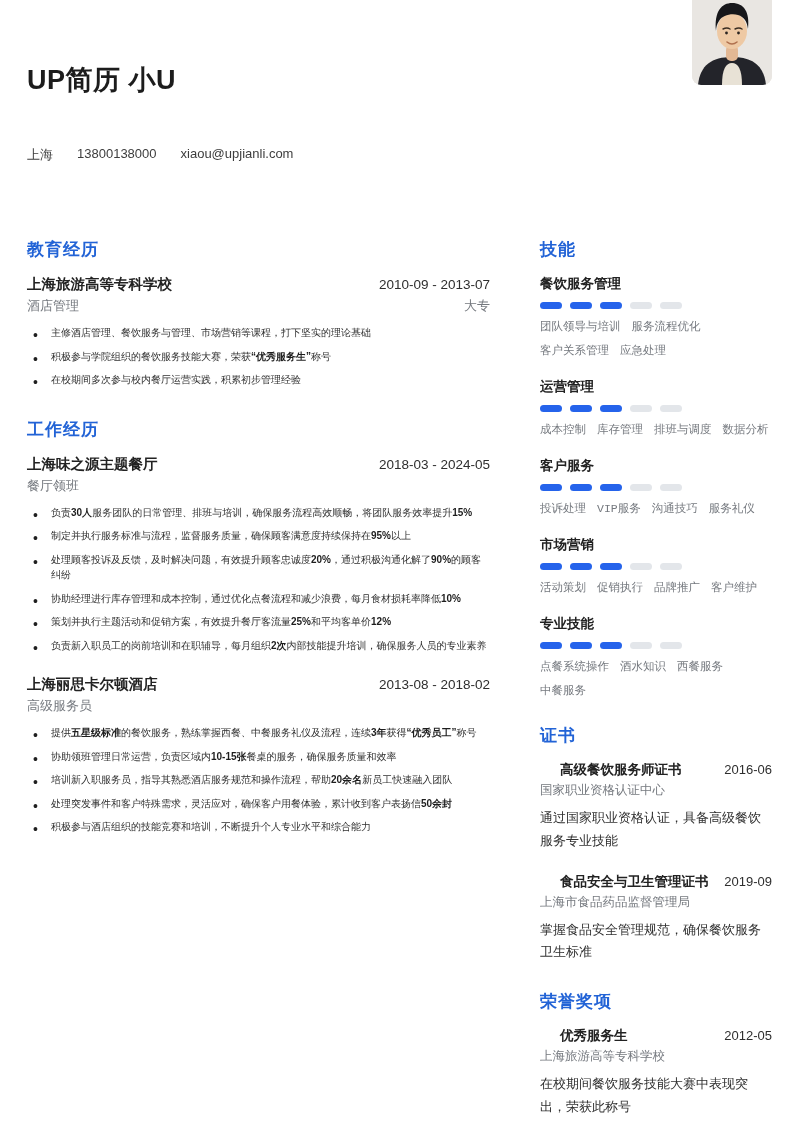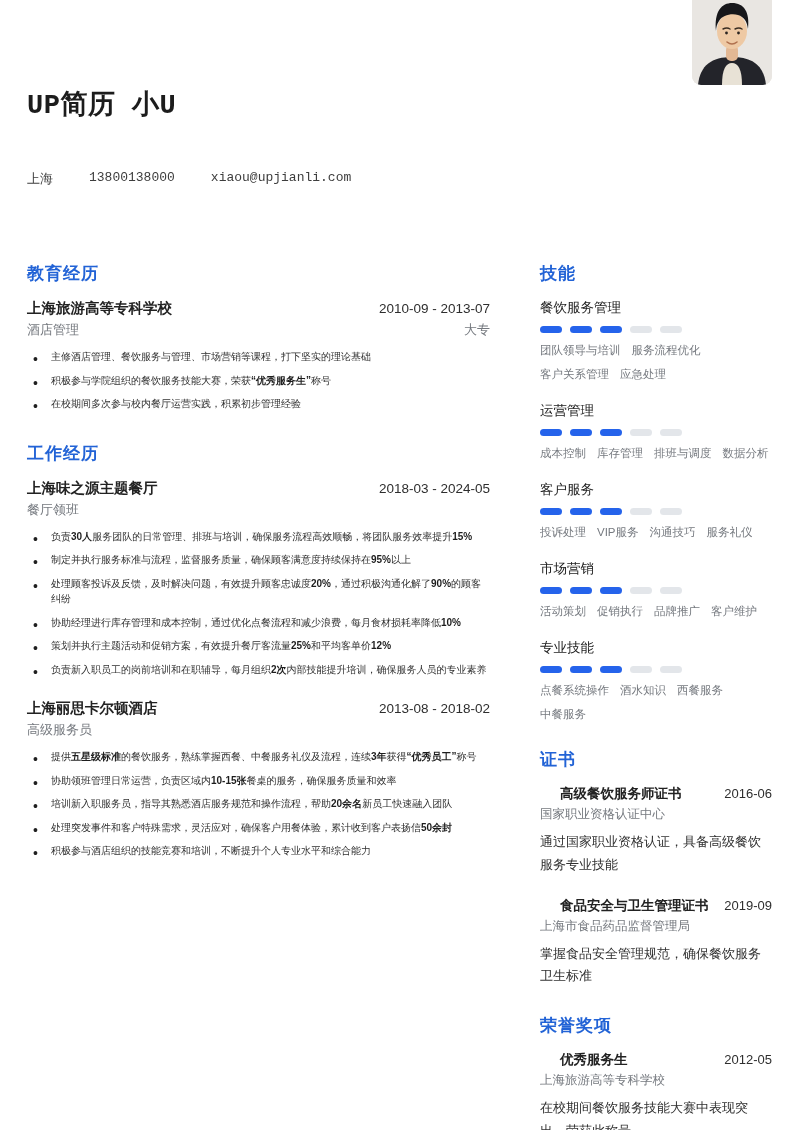--- a/index.html
+++ b/index.html
@@ -7,23 +7,23 @@
     width:800px;height:1130px;
     font-family:"Liberation Sans","DejaVu Sans",sans-serif;
     color:#2b2b2b;
     -webkit-font-smoothing:antialiased;
     position:relative;
     overflow:hidden;
   }
   .page{padding:0 28px 0 27px;box-sizing:border-box;width:800px;}
 
   
-  .header{position:relative;padding-top:86px;min-height:140px;font-family:Liberation Mono, monospace;}
+  .header{position:relative;padding-top:62px;min-height:140px;}
   .name{font-size:27px;font-weight:bold;color:#1c1c1c;margin:0;letter-spacing:.5px;}
-  .contact-row{margin-top:48px;font-size:13px;color:#3d3d3d;display:flex;gap:36px;}
+  .contact-row{margin-top:48px;font-size:13px;color:#3d3d3d;display:flex;gap:24px;}
   .photo{
     position:absolute;top:-7px;right:0;width:80px;height:92px;
     border-radius:9px;overflow:hidden;background:#e9e6e2;
   }
   .photo svg{display:block;}
 
   
   .columns{display:flex;margin-top:36px;}
   .col-left{width:463px;flex:none;}
   .col-gap{width:50px;flex:none;}
@@ -50,27 +50,27 @@
     position:relative;padding-left:24px;margin-bottom:8px;
     font-size:10px;line-height:1.55;color:#303030;
   }
   .bullets li::before{
     content:"•";position:absolute;left:6px;top:0;
     color:#1f1f1f;font-size:14px;
   }
 
   
   .skill{margin-bottom:20px;}
-  .skill-name{font-size:13.5px;font-weight:normal;color:#222;}
+  .skill-name{font-size:13.5px;font-weight:bold;color:#222;}
   .pill-row{display:flex;gap:8px;margin:9px 0 10px 0;}
   .pill{width:22px;height:7px;border-radius:4px;}
   .pill.on{background:#2563eb;}
   .pill.off{background:#e3e6ea;}
   .tag-row{display:flex;flex-wrap:wrap;column-gap:11px;row-gap:9px;}
-  .tag{font-size:11.5px;color:#75797f;white-space:nowrap;}
+  .tag{font-size:11.5px;color:#75797f;white-space:nowrap;font-family:Liberation Mono, monospace;}
 
   
   .citem{margin-bottom:20px;}
   .citem:last-child{margin-bottom:0;}
   .citem-head{display:flex;justify-content:space-between;align-items:baseline;}
   .citem-name{font-size:13.5px;font-weight:bold;color:#222;margin-left:20px;}
   .citem-date{font-size:13px;font-weight:normal;color:#2e2e2e;white-space:nowrap;}
   .citem-org{font-size:12.5px;color:#75797f;margin-top:3px;}
   .citem-desc{font-size:13px;line-height:1.75;color:#303030;margin-top:8px;}
 

